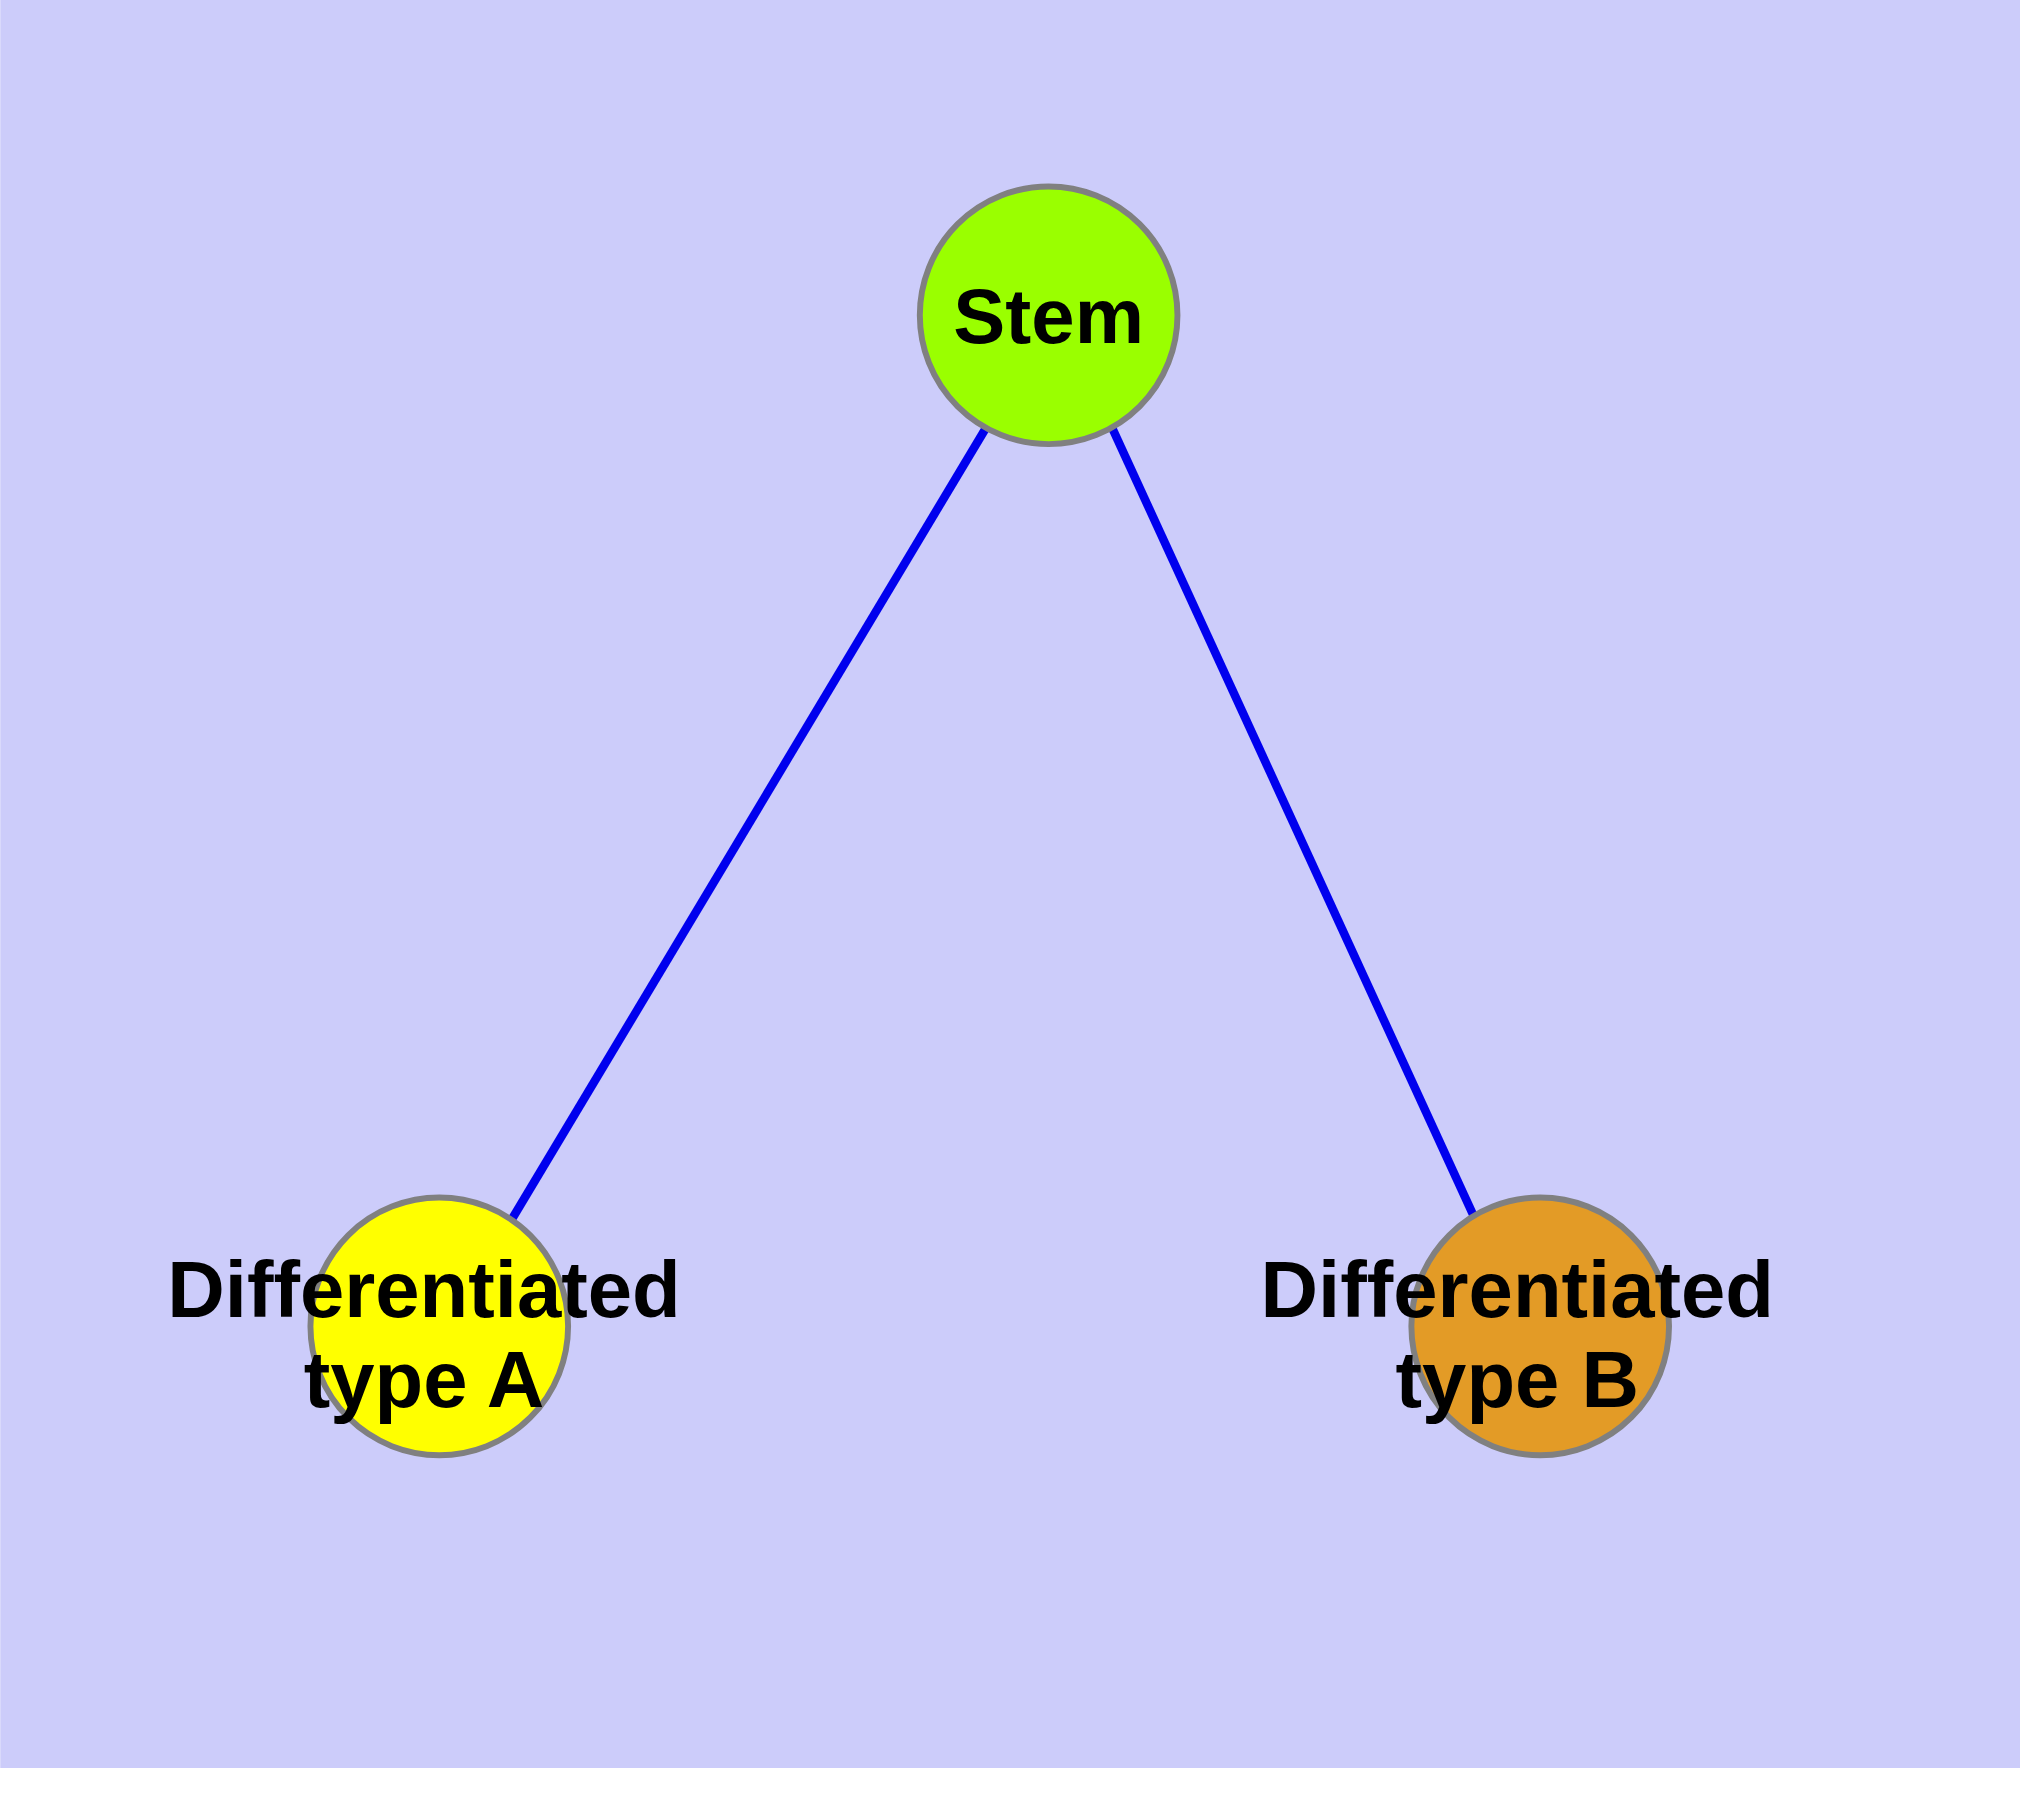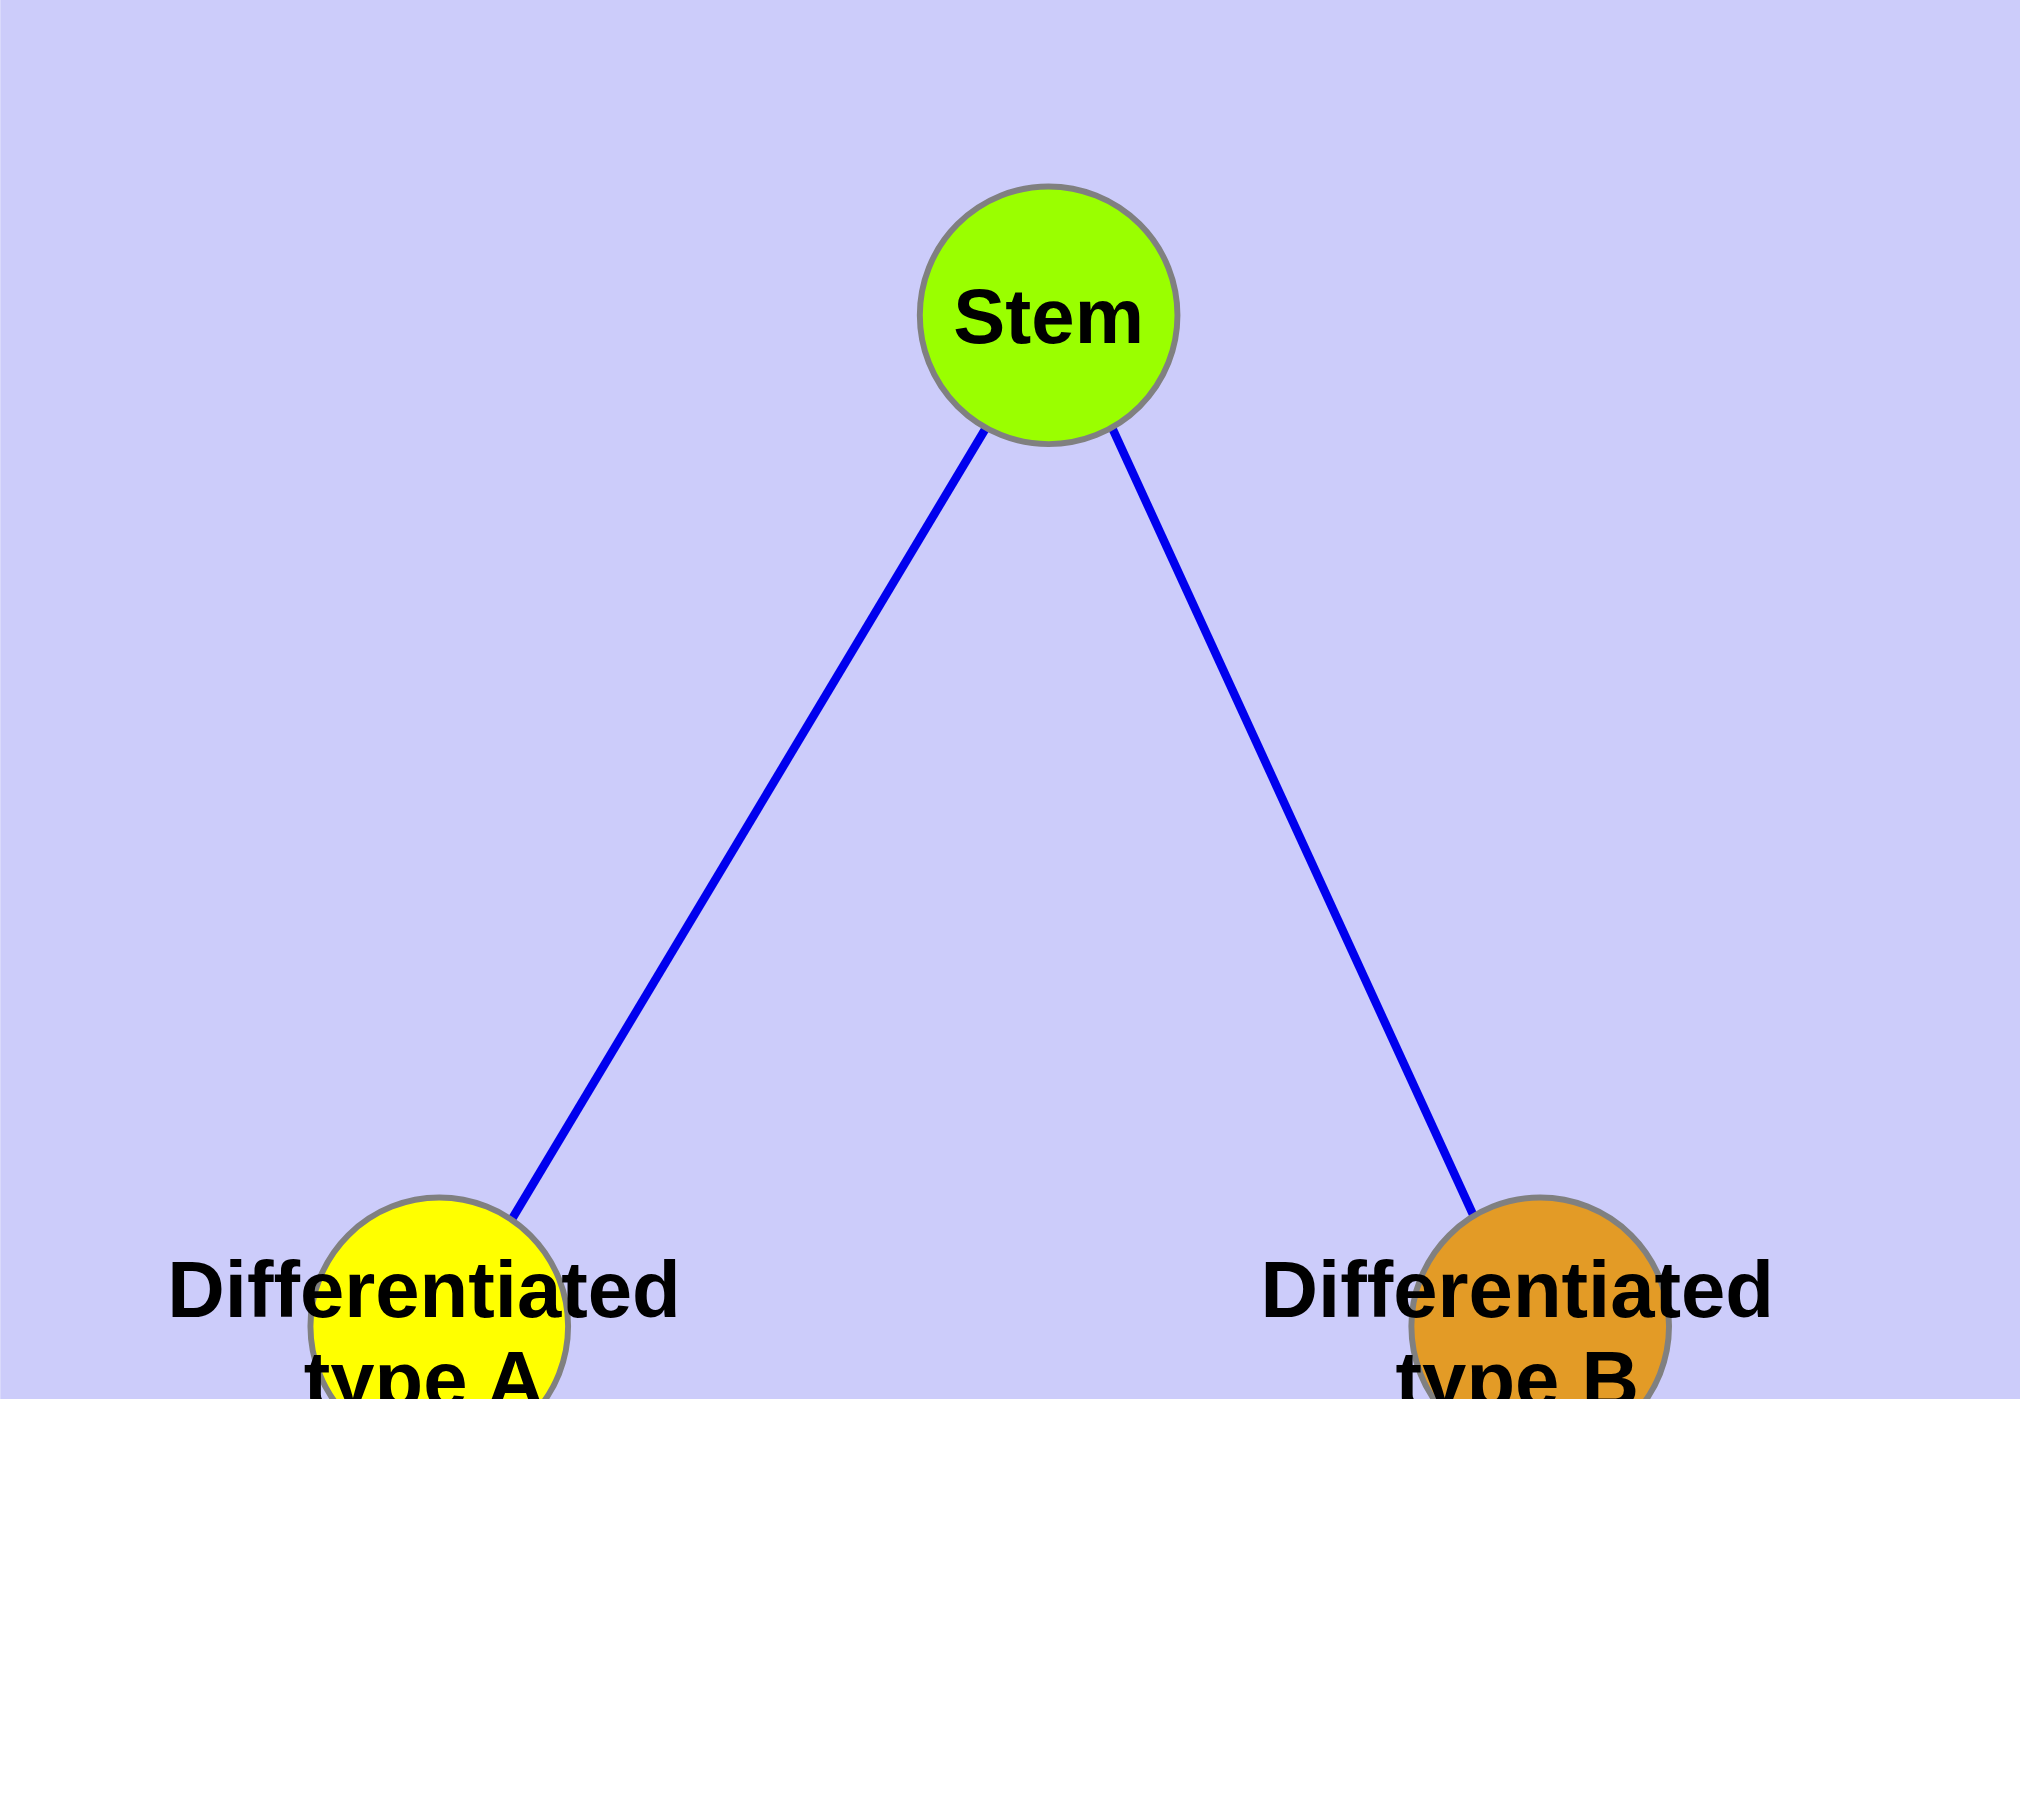--- a/index.html
+++ b/index.html
@@ -41,21 +41,21 @@
   .label-stem {
     font-size: 92px;
   }
   .label-leaf {
     font-size: 94px;
   }
 </style>
 </head>
 <body>
 
-<div id="canvas" style="width: 2021px; height: 1399px;">
+<div id="canvas" style="width: 2021px; height: 1768px;">
   <svg id="graph-svg" viewBox="0 0 2384 2138" xmlns="http://www.w3.org/2000/svg" style="width: 2021px; height: 1812px;">
 
     <rect id="bg-rect" x="0" y="0" width="2384" height="2138" fill="#CCCCFA"></rect>
 
     <g id="edges-group">
       <line class="edge-line" id="edge-0" x1="1163" y1="505" x2="604" y2="1438" stroke="#0000EE" stroke-width="10"></line>
       <line class="edge-line" id="edge-1" x1="1312" y1="505" x2="1740" y2="1438" stroke="#0000EE" stroke-width="10"></line>
     </g>
 
     <g id="nodes-group">

